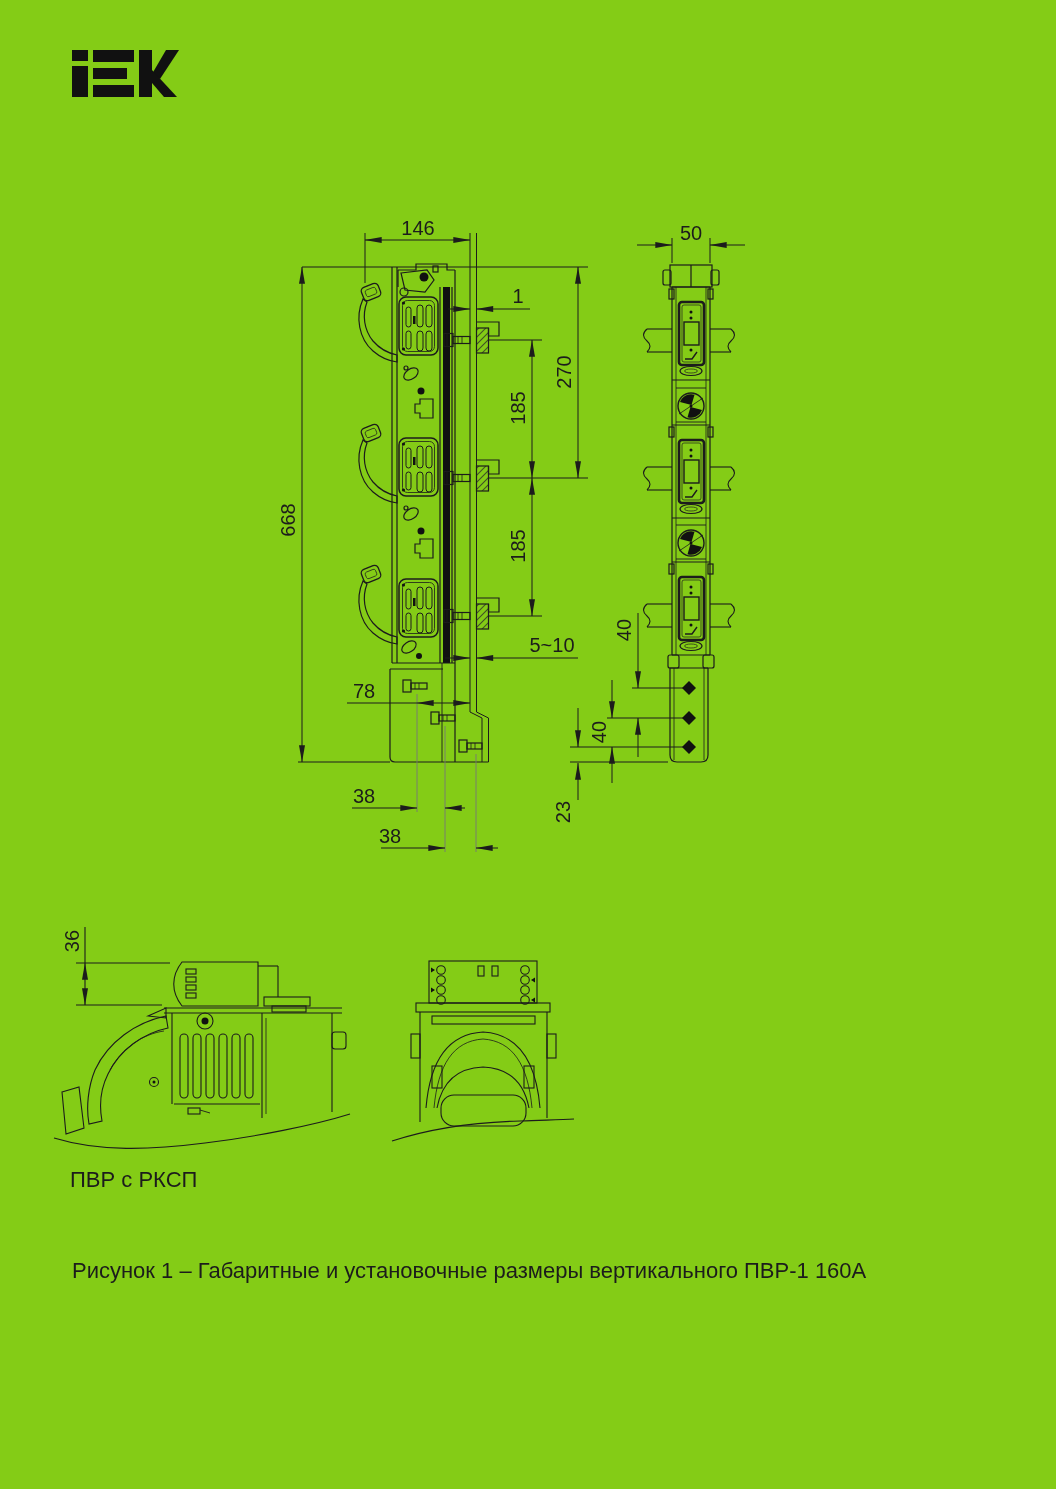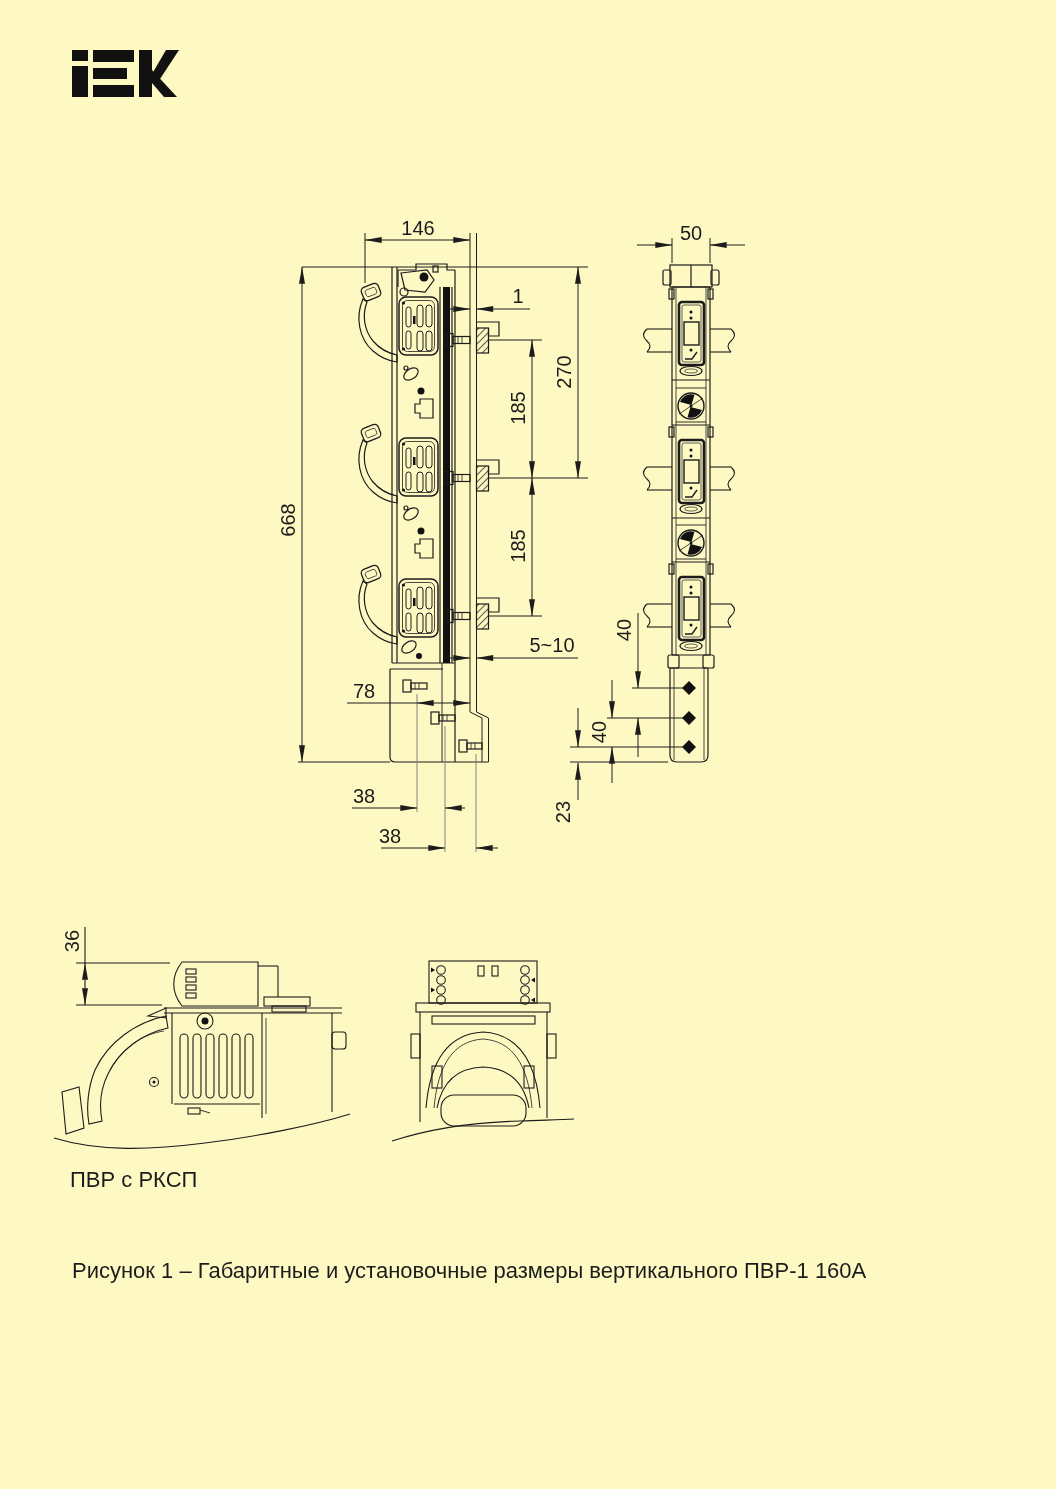--- a/index.html
+++ b/index.html
@@ -1,16 +1,16 @@
 <!DOCTYPE html>
 <html><head>
 <meta charset="utf-8">
 <style>
   html,body{margin:0;padding:0;background:#ffffff;}
-  .page{position:relative;width:1056px;height:1489px;background:#fef9c3;overflow:hidden;
+  .page{position:relative;width:1056px;height:1489px;background:#84cc16;overflow:hidden;
         font-family:"Liberation Sans", sans-serif;}
   svg{position:absolute;left:0;top:0;}
   svg text{fill:#1c1c1c;font-family:"Liberation Sans", sans-serif;}
   .dim{font-size:20px;}
   .lbl{font-size:22px;}
   .cap{font-size:22px;}
 </style>
 </head>
 <body>
 

